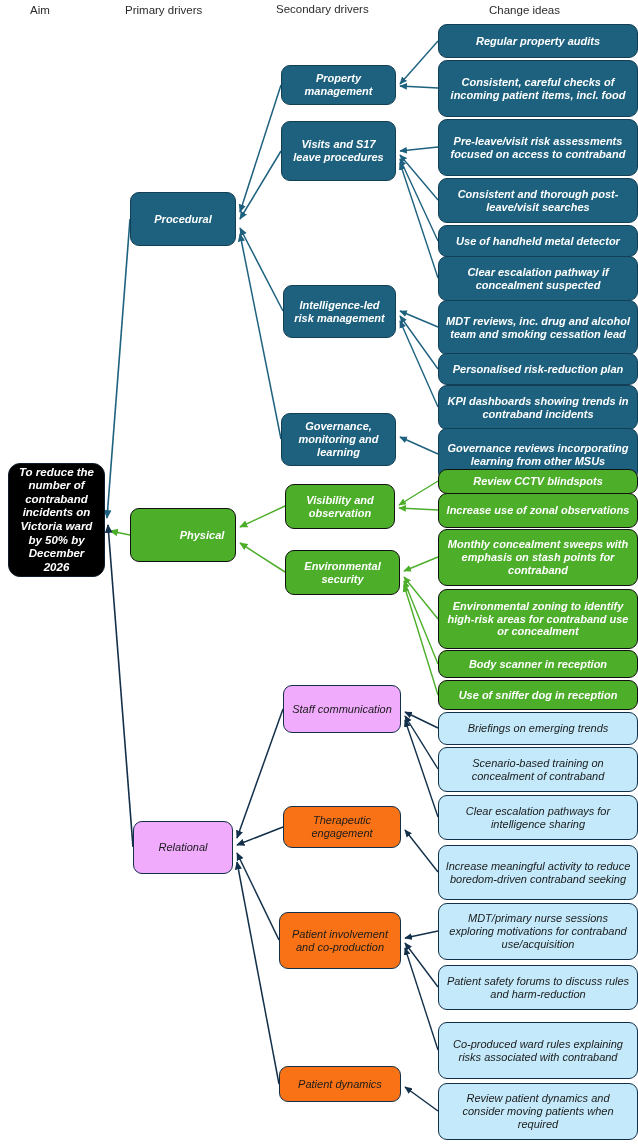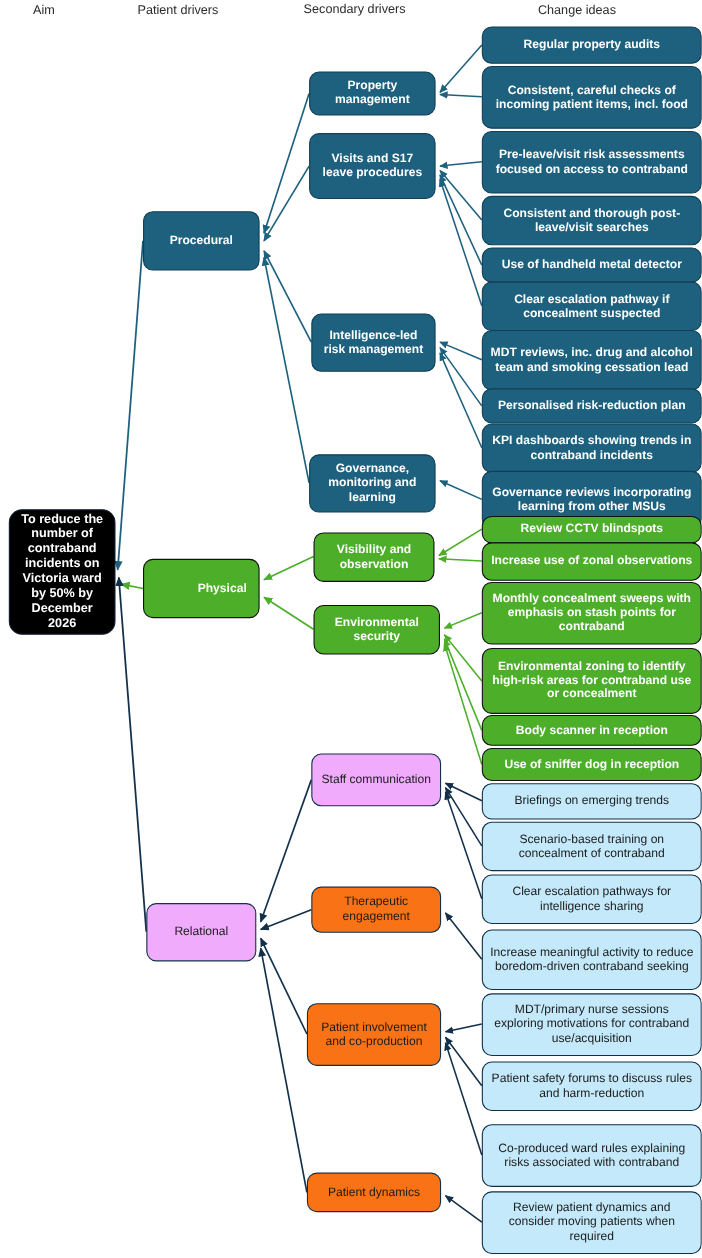--- a/index.html
+++ b/index.html
@@ -14,20 +14,21 @@
   .hdr{
     position:absolute;font-size:11.5px;color:#2b2b2b;white-space:nowrap;
   }
 
   .node{
     position:absolute;box-sizing:border-box;
     display:flex;align-items:center;justify-content:flex-end;
     text-align:center;border-radius:9px;
     padding:3px 6px;line-height:1.18;
     overflow:hidden;
+    font-style:italic;
   }
   .node span{display:block;width:100%;}
 
   
   .aim{
     background:#000000;border:1.6px solid #0d1b2a;color:#ffffff;
     font-size:11.5px;font-weight:700;border-radius:12px;
   }
 
   
@@ -135,21 +136,21 @@
       <path d="M438,817 L405,720"></path>
       <path d="M438,872 L405,830"></path>
       <path d="M438,931 L405,938"></path>
       <path d="M438,987 L405,943"></path>
       <path d="M438,1050 L405,948"></path>
       <path d="M438,1111 L405,1087"></path>
     </g>
   </svg>
 
   <div class="hdr" style="left:30px;top:4px;">Aim</div>
-  <div class="hdr" style="left:125px;top:4px;">Patient drivers</div>
+  <div class="hdr" style="left:125px;top:4px;">Primary drivers</div>
   <div class="hdr" style="left:276px;top:3px;">Secondary drivers</div>
   <div class="hdr" style="left:489px;top:4px;">Change ideas</div>
 
   <div class="node aim" style="left:8px;top:463px;width:97px;height:114px;">
     <span>To reduce the number of contraband incidents on Victoria ward by 50% by December 2026</span>
   </div>
 
   <div id="nodes">
       <div class="node teal" style="left: 130px; top: 192px; width: 106px; height: 54px;">
         <span>Procedural</span>

